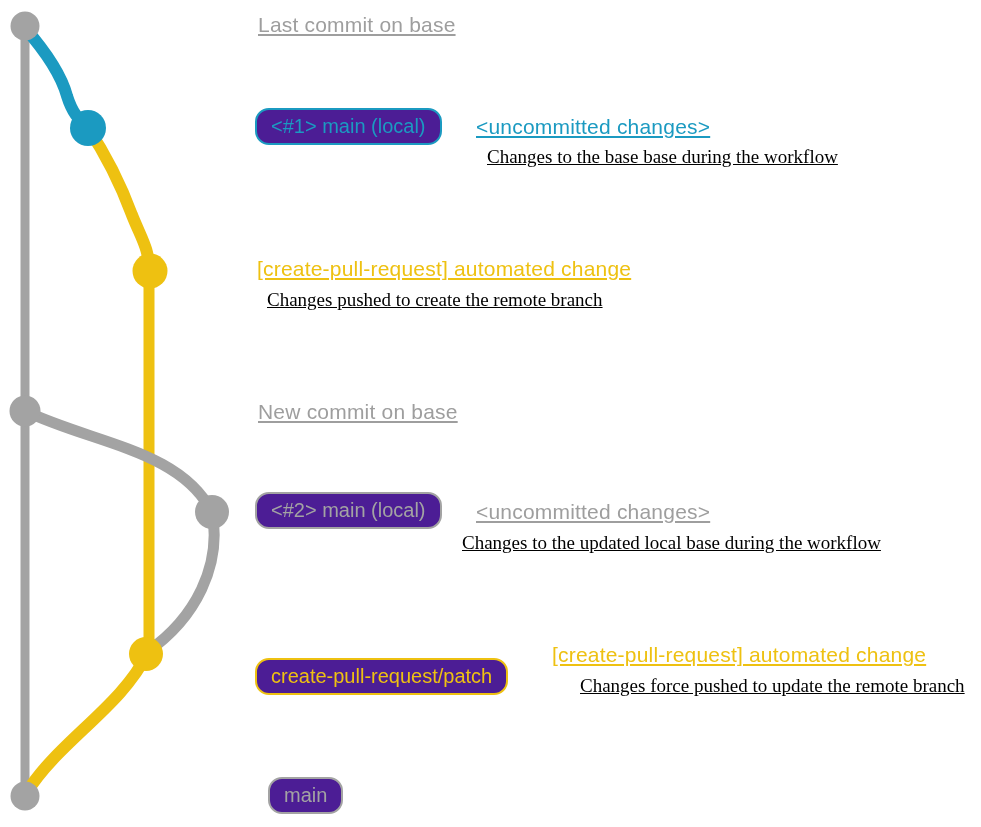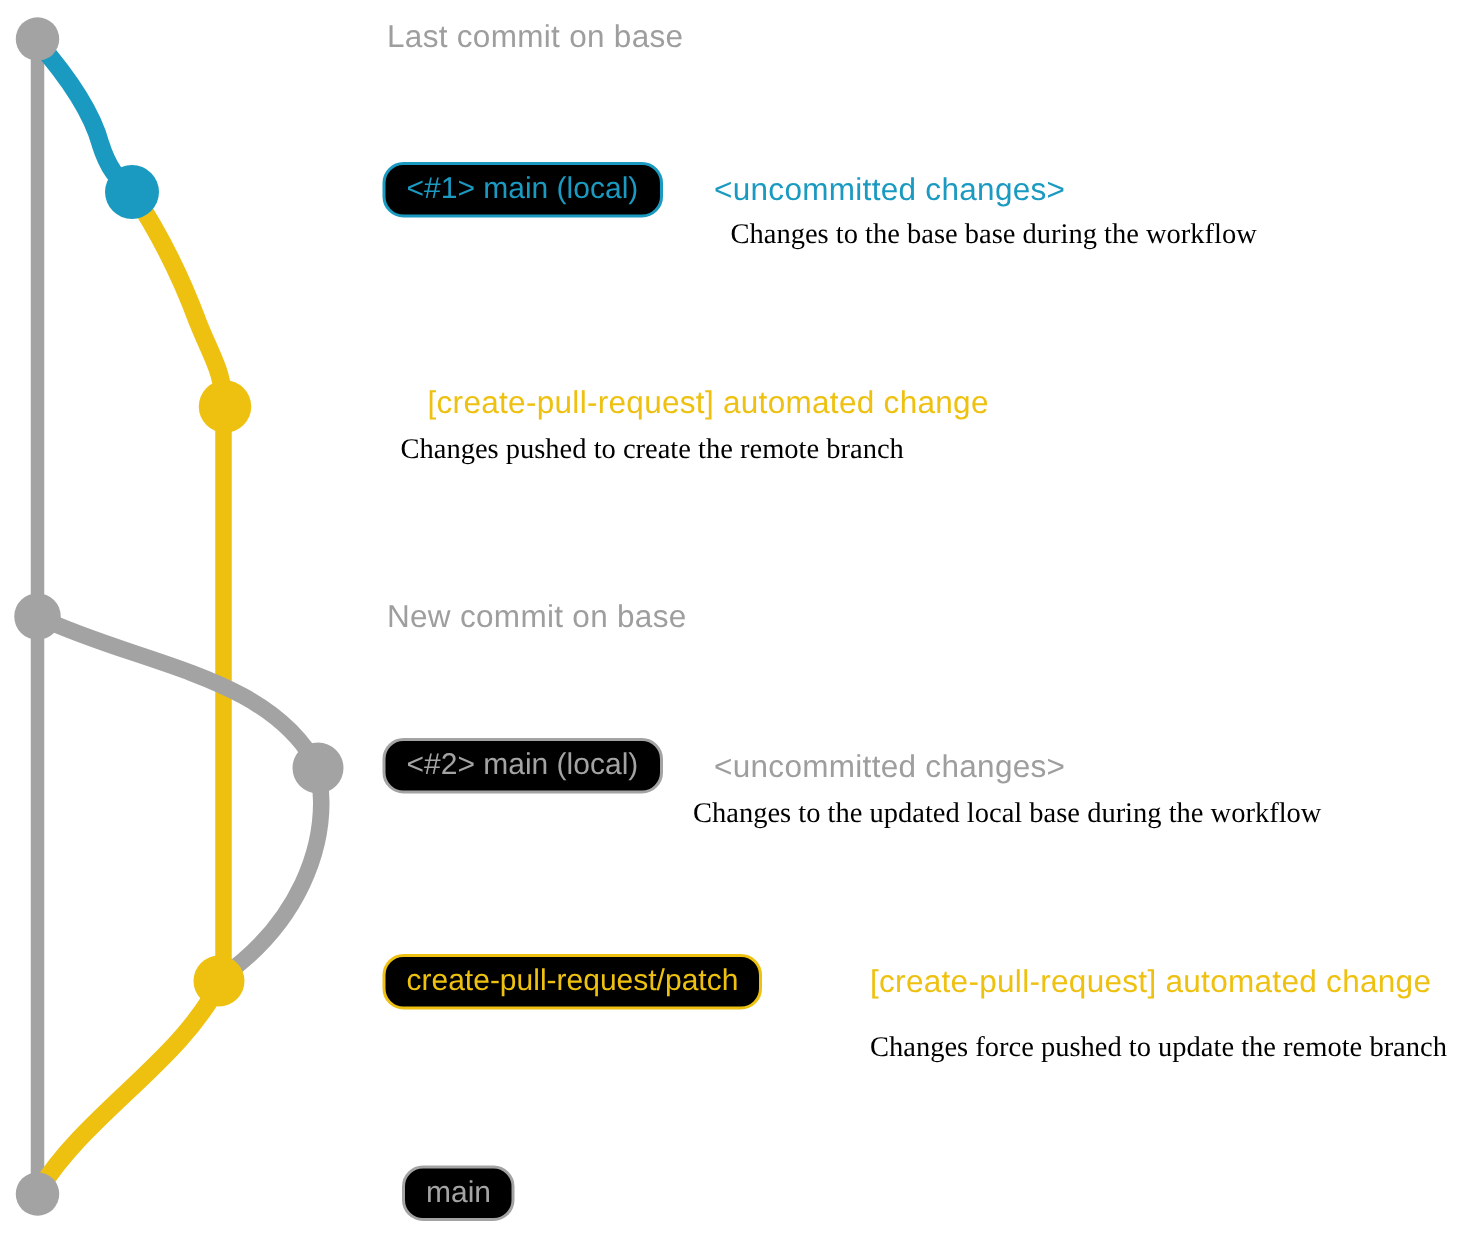--- a/index.html
+++ b/index.html
@@ -20,46 +20,46 @@
     font-family: "Liberation Sans", sans-serif;
   }
   .graph-svg { position: absolute; left: 0; top: 0; }
   .stroke-gray   { stroke: var(--gray);   fill: none; }
   .stroke-blue   { stroke: var(--blue);   fill: none; }
   .stroke-yellow { stroke: var(--yellow); fill: none; }
   .fill-gray   { fill: var(--gray);   stroke: none; }
   .fill-blue   { fill: var(--blue);   stroke: none; }
   .fill-yellow { fill: var(--yellow); stroke: none; }
 
-  .abs { position: absolute; white-space: nowrap; }
+  .abs { position: absolute; white-space: nowrap; text-decoration: underline; }
 
   .side-label {
     font-size: 21px;
     color: var(--text_gray);
     letter-spacing: 0.2px;
   }
   .badge {
     display: inline-block;
     font-size: 20px;
     line-height: 23px;
     padding: 5px 14px;
     border: 2px solid var(--gray);
     border-radius: 14px;
     color: var(--gray);
-    background: #000000;
+    background: #4c1d95;
   }
   .badge.blue   { border-color: var(--blue);   color: var(--blue); }
-  .badge.yellow { border-color: var(--yellow); color: var(--yellow); }
+  .badge.yellow { border-color: var(--yellow); color: var(--yellow); margin-top: 22px; }
   .heading {
     font-size: 21px;
     letter-spacing: 0.2px;
   }
   .heading.blue   { color: var(--blue); }
   .heading.gray   { color: var(--text_gray); }
-  .heading.yellow { color: var(--yellow); margin-left: 28px; }
+  .heading.yellow { color: var(--yellow); }
   .detail {
     font-family: "Liberation Serif", serif;
     font-size: 19px;
     color: var(--detail_black);
   }
 </style>
 </head>
 <body>
 
 <div class="stage">
@@ -103,19 +103,19 @@
   <div class="abs" style="left:255px; top:492px;">
     <span class="badge">&lt;#2&gt; main (local)</span>
   </div>
   <div class="abs heading gray" style="left:476px; top:500px;">&lt;uncommitted changes&gt;</div>
   <div class="abs detail" style="left:462px; top:532px;">Changes to the updated local base during the workflow</div>
 
   <div class="abs" style="left:255px; top:636px;">
     <span class="badge yellow">create-pull-request/patch</span>
   </div>
   <div class="abs heading yellow" style="left:552px; top:643px;">[create-pull-request] automated change</div>
-  <div class="abs detail" style="left:580px; top:675px;margin-top:13px;">Changes force pushed to update the remote branch</div>
+  <div class="abs detail" style="left:580px; top:675px;">Changes force pushed to update the remote branch</div>
 
   <div class="abs" style="left:252px; top:777px;margin-left:16px;">
     <span class="badge">main</span>
   </div>
 
 </div>
 
 </body></html>

